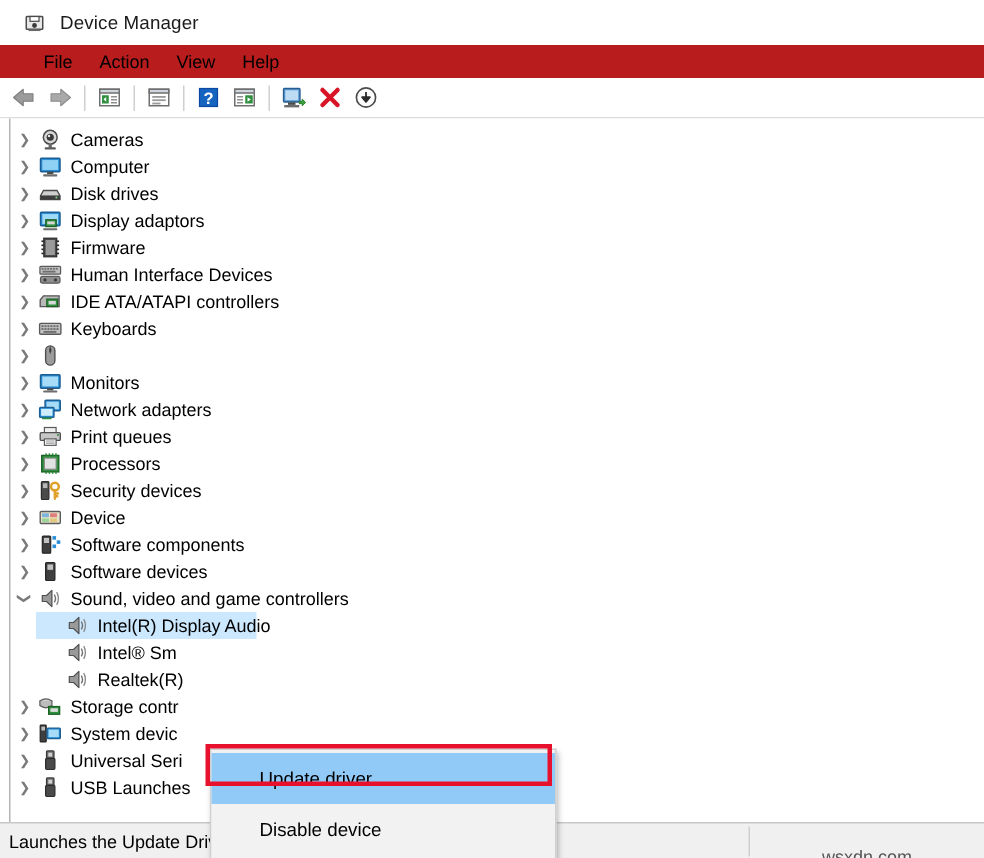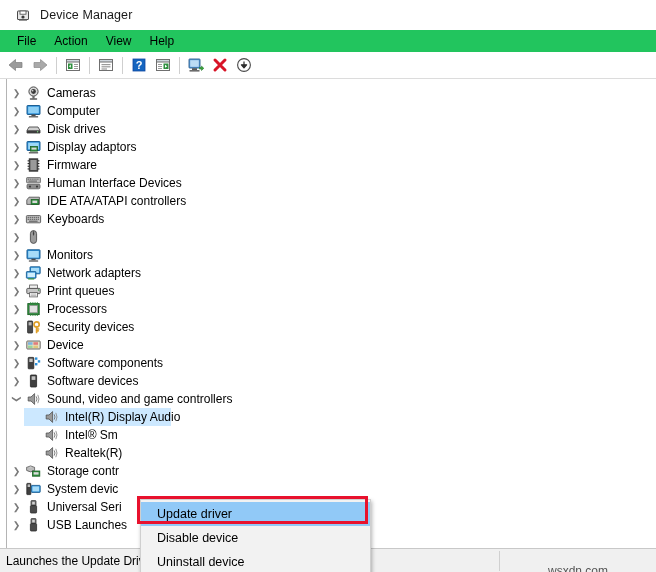--- a/index.html
+++ b/index.html
@@ -51,23 +51,23 @@
   }
 
   
   .menubar {
     position: absolute;
     left: 0; top: 30px;
     width: 656px;
     height: 22px;
     display: flex;
     align-items: center;
-    padding-left: 8px;
-    box-sizing: border-box;
-    background: #22c55e;
+    padding-left: 20px;
+    box-sizing: border-box;
+    background: #b91c1c;
   }
   .menu-item {
     font-size: 12px;
     color: #000000;
     padding: 2px 9px;
     cursor: default;
   }
 
   
   .toolbar {
@@ -172,24 +172,24 @@
     top: 420px;
     width: 231px;
     background: #f2f2f2;
     border: 1px solid #cfcfcf;
     box-shadow: 1px 2px 4px rgba(0,0,0,0.30);
     padding: 2px 0 3px 0;
     box-sizing: border-box;
     z-index: 40;
   }
   .ctx-item {
-    height: 24px;
+    height: 34px;
     display: flex;
     align-items: center;
-    padding-left: 16px;
+    padding-left: 32px;
     font-size: 12.5px;
     color: #000000;
     box-sizing: border-box;
     cursor: default;
     position: relative;
   }
   .ctx-item.hl {
     background: #91c9f7;
   }
   .ctx-gutter {

